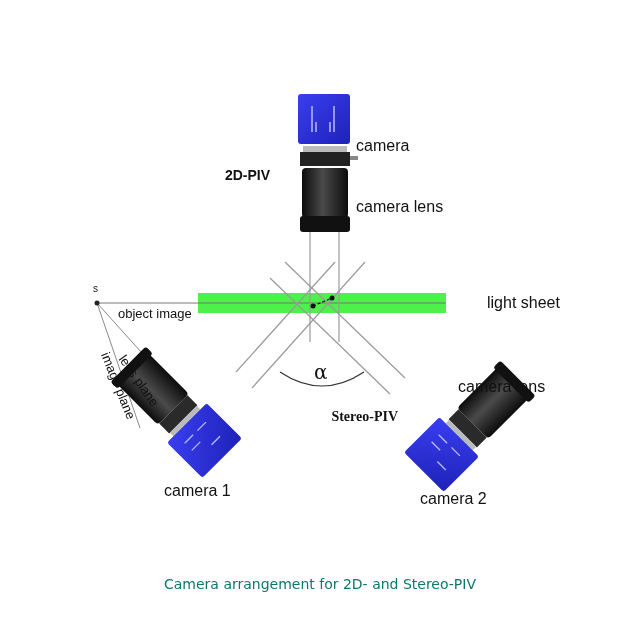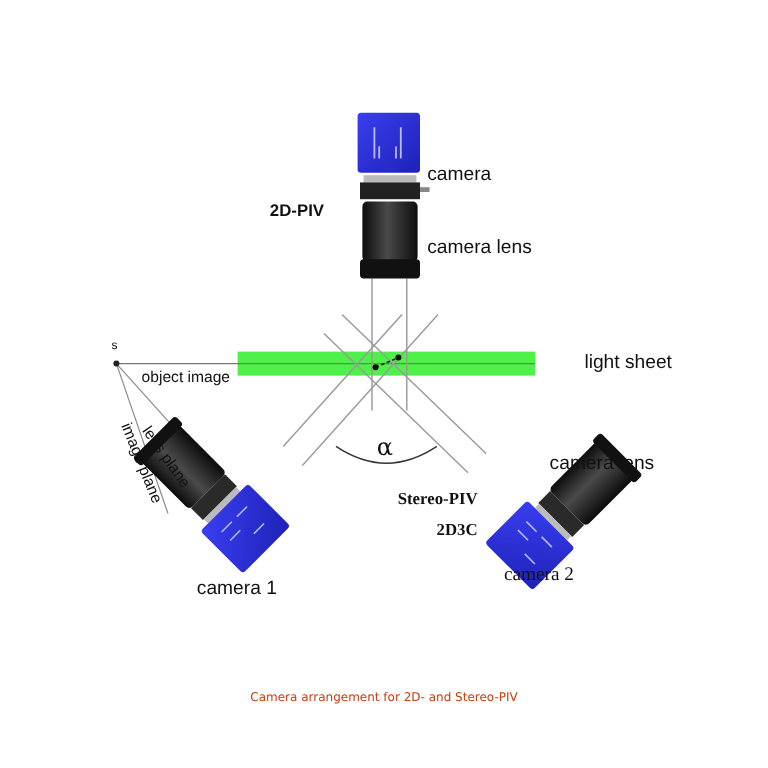--- a/index.html
+++ b/index.html
@@ -2,21 +2,21 @@
 <html><head>
 <meta charset="utf-8">
 <style>
   html, body { margin:0; padding:0; background:#ffffff; }
   body { width:640px; height:640px; position:relative; overflow:hidden; font-family:"Liberation Sans", sans-serif; }
   #diagram { position:absolute; left:0; top:0; width:640px; height:640px; }
   .lbl { position:absolute; color:#111; white-space:nowrap; font-family:"Liberation Sans", sans-serif; }
   .lbl-md { font-size:16px; }
   .lbl-sm { font-size:13px; }
   .lbl-big { font-size:14px; font-weight:bold; line-height:26px; text-align:right; }
-  .caption { position:absolute; left:0; width:640px; top:576px; text-align:center; font-size:10px; color:#c2410c; font-family:"DejaVu Sans", sans-serif; }
+  .caption { position:absolute; left:0; width:640px; top:576px; text-align:center; font-size:14px; color:#0f766e; font-family:"DejaVu Sans", sans-serif; }
 </style>
 </head>
 <body>
 
 <svg id="diagram" viewBox="0 0 640 640" xmlns="http://www.w3.org/2000/svg">
   <defs>
     <linearGradient id="lensGrad" x1="0" x2="1" y1="0" y2="0">
       <stop offset="0" stop-color="#0c0c0c"></stop>
       <stop offset="0.45" stop-color="#4a4a4a"></stop>
       <stop offset="1" stop-color="#0c0c0c"></stop>
@@ -117,19 +117,18 @@
 
 <div class="lbl lbl-sm" style="left:128px; top:352px; transform:rotate(55deg); transform-origin:left top;">lens plane</div>
 <div class="lbl lbl-sm" style="left:112px; top:350px; transform:rotate(68deg); transform-origin:left top;">image plane</div>
 
 <div class="lbl" style="left:314px; top:360px; font-size:20px; font-family:'DejaVu Serif', serif;">α</div>
 
 <div class="lbl lbl-md" style="left:458px; top:378px;">camera lens</div>
 
 <div class="lbl lbl-big" style="left:258px; top:404px; width:140px;font-family:Liberation Serif, serif;">
   <div>Stereo-PIV</div>
-  <div>2D3C</div>
 </div>
 
 <div class="lbl lbl-md" style="left:164px; top:482px;">camera 1</div>
-<div class="lbl lbl-md" style="left:420px; top:470px;font-family:Liberation Serif, serif;">camera 2</div>
+<div class="lbl lbl-md" style="left:420px; top:490px;">camera 2</div>
 
 <div class="caption">Camera arrangement for 2D- and Stereo-PIV</div>
 
 </body></html>

